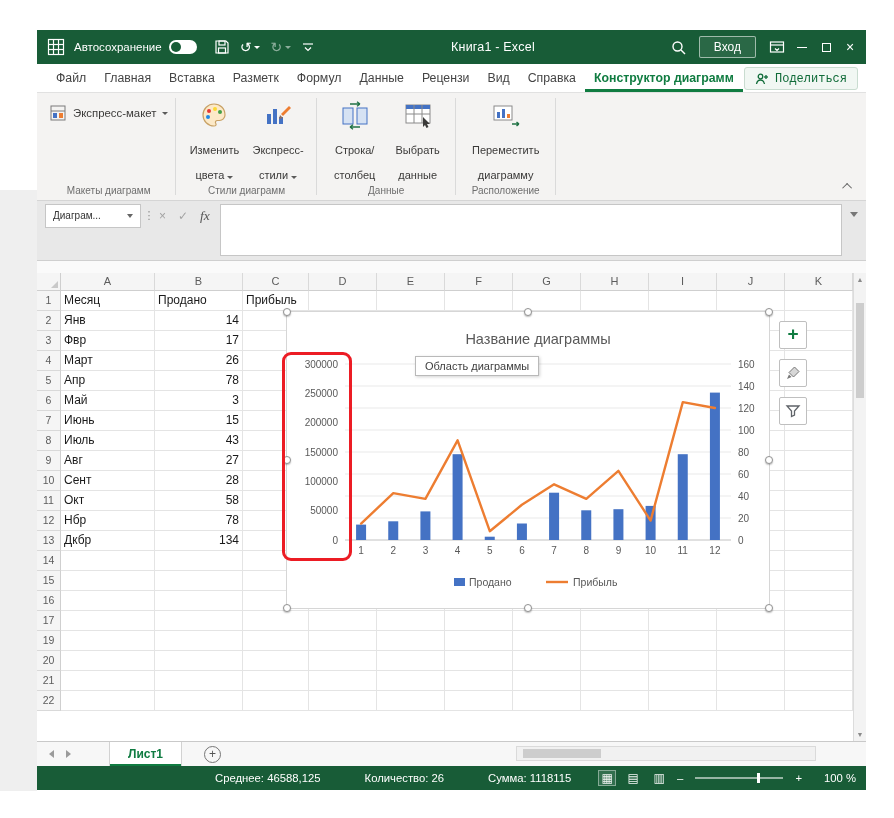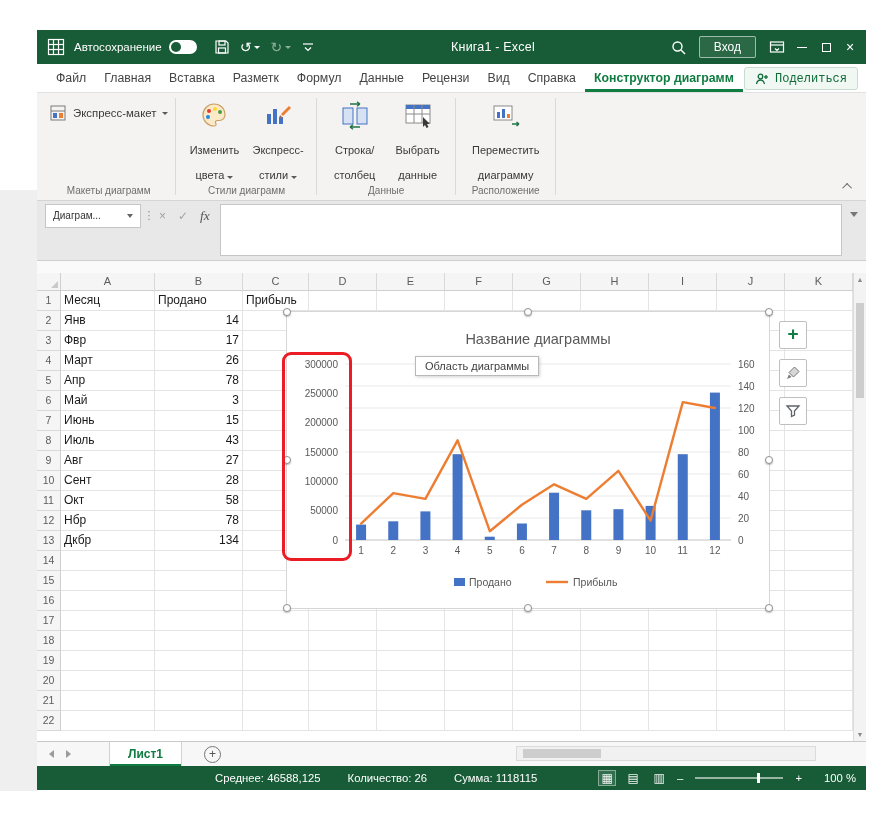--- a/index.html
+++ b/index.html
@@ -96,21 +96,21 @@
   .tri-right { width:0; height:0; border:4px solid transparent; border-left:5px solid #9B9B9B; }
   .sheet-tab { display:flex; align-items:center; padding:0 18px; background:#fff; border-left:1px solid #D2D2D2; border-right:1px solid #D2D2D2;
                color:#0F7B41; font-weight:700; font-size:12px; box-shadow:inset 0 -2px 0 #107C41; margin-left:26px; }
   .add-sheet { width:17px; height:17px; border-radius:50%; border:1px solid #767676; color:#555; display:flex; align-items:center;
                justify-content:center; font-size:12px; line-height:1; margin:auto 0 auto 22px; }
   .h-scroll { position:absolute; right:50px; top:4px; width:300px; height:15px; background:#F1F1F1; border:1px solid #DADADA; }
   .h-thumb { position:absolute; left:6px; top:2px; width:78px; height:9px; background:#CDCDCD; }
 
   
   .status-bar { flex:0 0 24px; background:#185C37; color:#fff; display:flex; align-items:center; font-size:11.3px; padding-right:10px; }
-  .sb-stats { display:flex; gap:27px; margin-left:178px; white-space:nowrap; }
+  .sb-stats { display:flex; gap:44px; margin-left:178px; white-space:nowrap; }
   .sb-right { margin-left:auto; display:flex; align-items:center; gap:10px; }
   .view-ic { font-size:12px; width:16px; text-align:center; opacity:.95; }
   .view-ic.activeview { outline:1px solid rgba(255,255,255,.5); background:rgba(255,255,255,.12); }
   .zoom-track { width:88px; height:2px; background:rgba(255,255,255,.55); position:relative; margin:0 2px; }
   .zoom-thumb { position:absolute; left:70%; top:-4px; width:3px; height:10px; background:#fff; }
   .zoom-val { width:44px; text-align:right; }
 </style>
 </head>
 <body>
 
@@ -593,34 +593,20 @@
           <div class="g-cell" style="width: 68px;"></div>
           <div class="g-cell" style="width: 68px;"></div>
           <div class="g-cell" style="width: 68px;"></div>
           <div class="g-cell" style="width: 68px;"></div>
           <div class="g-cell" style="width: 68px;"></div>
           <div class="g-cell" style="width: 68px;"></div>
           <div class="g-cell" style="width: 68px;"></div>
         </div>
         <div class="g-row">
           <div class="g-rowhead" style="width: 24px;">17</div>
-          <div class="g-cell" style="width: 94px;"></div>
-          <div class="g-cell" style="width: 88px;"></div>
-          <div class="g-cell" style="width: 66px;"></div>
-          <div class="g-cell" style="width: 68px;"></div>
-          <div class="g-cell" style="width: 68px;"></div>
-          <div class="g-cell" style="width: 68px;"></div>
-          <div class="g-cell" style="width: 68px;"></div>
-          <div class="g-cell" style="width: 68px;"></div>
-          <div class="g-cell" style="width: 68px;"></div>
-          <div class="g-cell" style="width: 68px;"></div>
-          <div class="g-cell" style="width: 68px;"></div>
-        </div>
-        <div class="g-row">
-          <div class="g-rowhead" style="width: 24px;">18</div>
           <div class="g-cell" style="width: 94px;"></div>
           <div class="g-cell" style="width: 88px;"></div>
           <div class="g-cell" style="width: 66px;"></div>
           <div class="g-cell" style="width: 68px;"></div>
           <div class="g-cell" style="width: 68px;"></div>
           <div class="g-cell" style="width: 68px;"></div>
           <div class="g-cell" style="width: 68px;"></div>
           <div class="g-cell" style="width: 68px;"></div>
           <div class="g-cell" style="width: 68px;"></div>
           <div class="g-cell" style="width: 68px;"></div>

